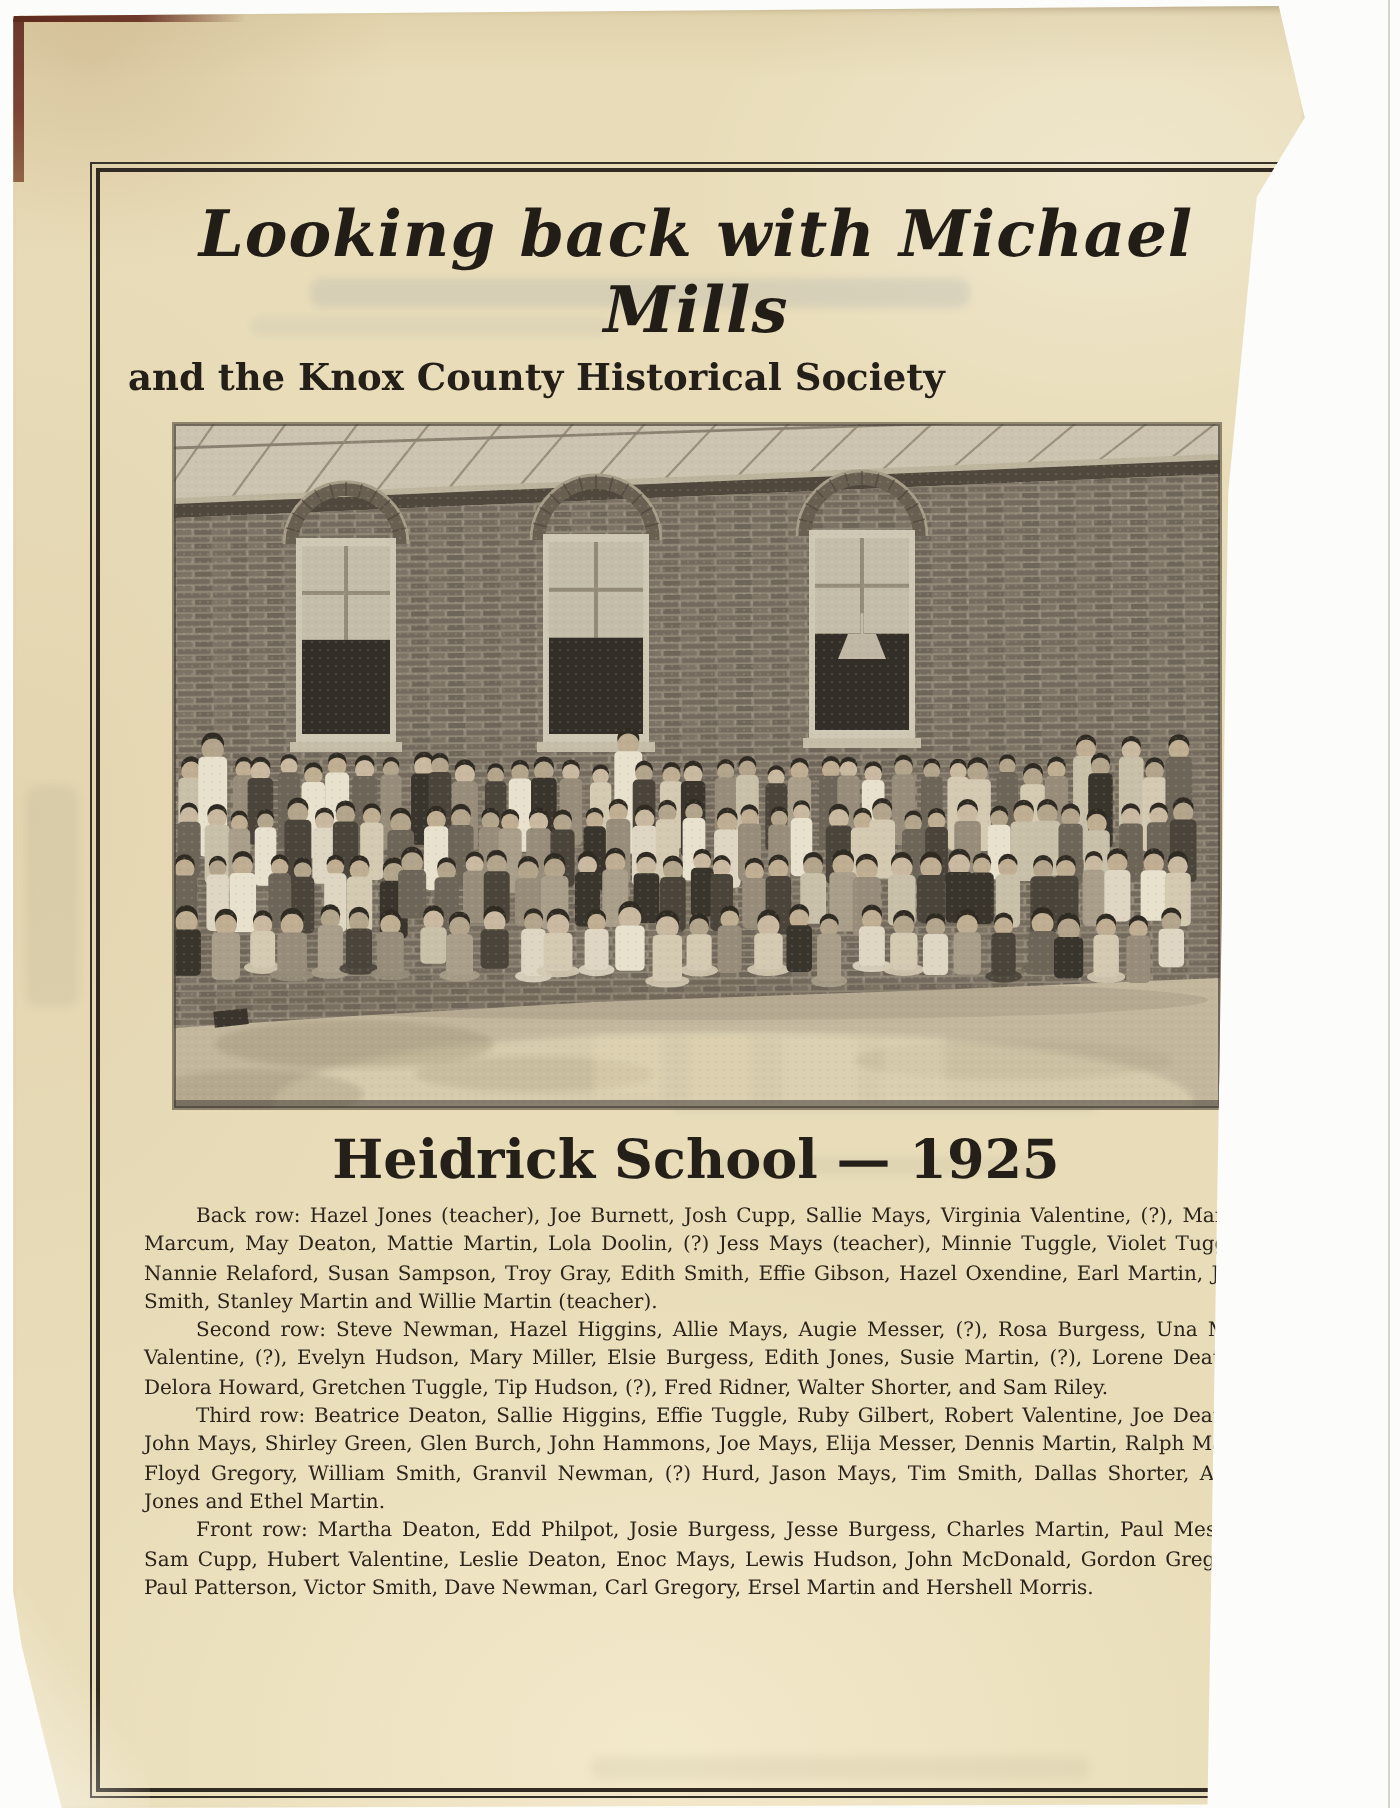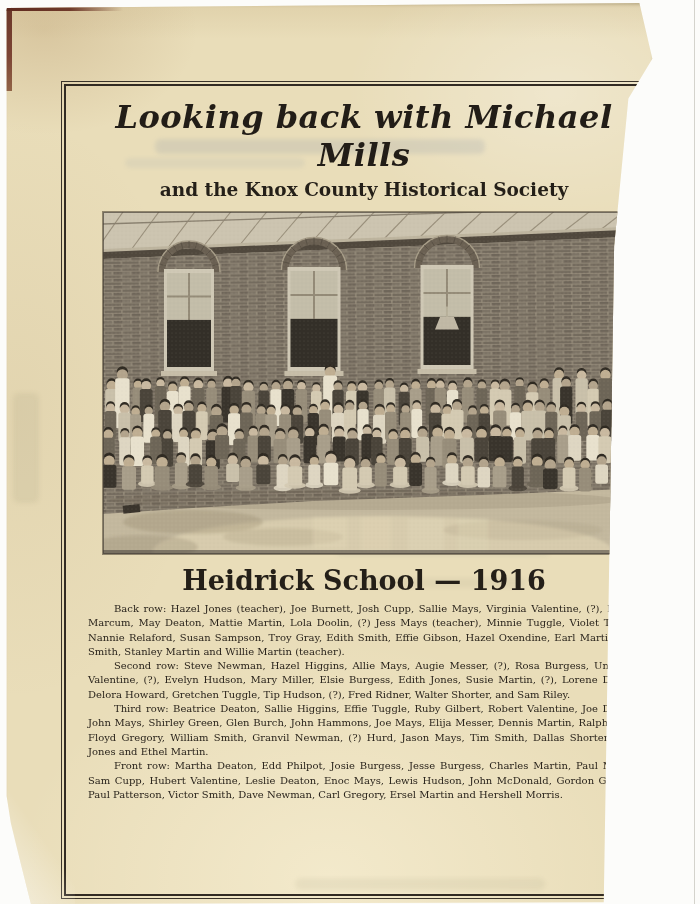--- a/index.html
+++ b/index.html
@@ -43,36 +43,36 @@
   }
   
   .masthead{
     position:absolute;left:38px;top:53px;width:560px;
     font-family:"Liberation Sans","DejaVu Sans",sans-serif;
     font-size:13.5px;color:#272119;letter-spacing:.2px;white-space:nowrap;
   }
   .masthead .pageno{font-weight:bold;font-size:14px;margin-right:9px;}
   
   .box-outer{
-    position:absolute;left:56px;top:78px;width:604px;height:818px;
+    position:absolute;left:40px;top:78px;width:604px;height:818px;
     border:1px solid #3a332a;padding:2px;box-sizing:border-box;
   }
   .box-inner{
     width:100%;height:100%;box-sizing:border-box;
     border:2.5px solid #322b23;
     padding:8px 12px 8px 14px;
     overflow:hidden;
   }
   .title{
     margin:4px 0 0 0;text-align:center;
     font-style:italic;font-weight:bold;font-size:32px;line-height:38px;
     color:#221d17;letter-spacing:.5px;
   }
   .subtitle{
-    margin:5px 0 0 0;text-align:center;
+    margin:5px 0 0 0;text-align:left;
     font-weight:bold;font-size:18.5px;line-height:22px;color:#241f18;
   }
   .photo-wrap{
     margin:11px auto 0 auto;width:523px;height:342px;position:relative;
     outline:1px solid rgba(70,60,45,.55);
     background:#b1a897;
   }
   .photo-wrap svg{display:block;}
   .cap-head{
     margin:12px 0 0 0;text-align:center;
@@ -694,21 +694,21 @@
               <circle cx="498.6402297212121" cy="249.20883791381493" r="4.896782436291687" fill="#b3a48c"></circle>
               <rect x="492.2744125540329" y="252.39174649740454" width="12.731634334358388" height="19.24287197738886" rx="2.5" fill="#ded6c2"></rect>
             </g>
 
           <rect x="0" y="0" width="523" height="342" fill="url(#grain)" opacity="0.28"></rect>
           <rect x="0.5" y="0.5" width="522" height="341" fill="none" stroke="#4a4339" stroke-width="1" opacity="0.7"></rect>
           <rect x="0" y="338" width="523" height="4" fill="#45403a" opacity="0.55"></rect>
         </svg>
       </div>
 
-      <h3 class="cap-head">Heidrick School — 1916</h3>
+      <h3 class="cap-head">Heidrick School — 1925</h3>
 
       <div class="cap-body">
         <p>Back row: Hazel Jones (teacher), Joe Burnett, Josh Cupp, Sallie Mays, Virginia Valentine, (?), Mamie Marcum, May Deaton, Mattie Martin, Lola Doolin, (?) Jess Mays (teacher), Minnie Tuggle, Violet Tuggle, Nannie Relaford, Susan Sampson, Troy Gray, Edith Smith, Effie Gibson, Hazel Oxendine, Earl Martin, Jess Smith, Stanley Martin and Willie Martin (teacher).</p>
         <p>Second row: Steve Newman, Hazel Higgins, Allie Mays, Augie Messer, (?), Rosa Burgess, Una Mae Valentine, (?), Evelyn Hudson, Mary Miller, Elsie Burgess, Edith Jones, Susie Martin, (?), Lorene Deaton, Delora Howard, Gretchen Tuggle, Tip Hudson, (?), Fred Ridner, Walter Shorter, and Sam Riley.</p>
         <p>Third row: Beatrice Deaton, Sallie Higgins, Effie Tuggle, Ruby Gilbert, Robert Valentine, Joe Deaton, John Mays, Shirley Green, Glen Burch, John Hammons, Joe Mays, Elija Messer, Dennis Martin, Ralph Mays, Floyd Gregory, William Smith, Granvil Newman, (?) Hurd, Jason Mays, Tim Smith, Dallas Shorter, Anna Jones and Ethel Martin.</p>
         <p>Front row: Martha Deaton, Edd Philpot, Josie Burgess, Jesse Burgess, Charles Martin, Paul Messer, Sam Cupp, Hubert Valentine, Leslie Deaton, Enoc Mays, Lewis Hudson, John McDonald, Gordon Gregory, Paul Patterson, Victor Smith, Dave Newman, Carl Gregory, Ersel Martin and Hershell Morris.</p>
 
       </div>
 
     </div>

